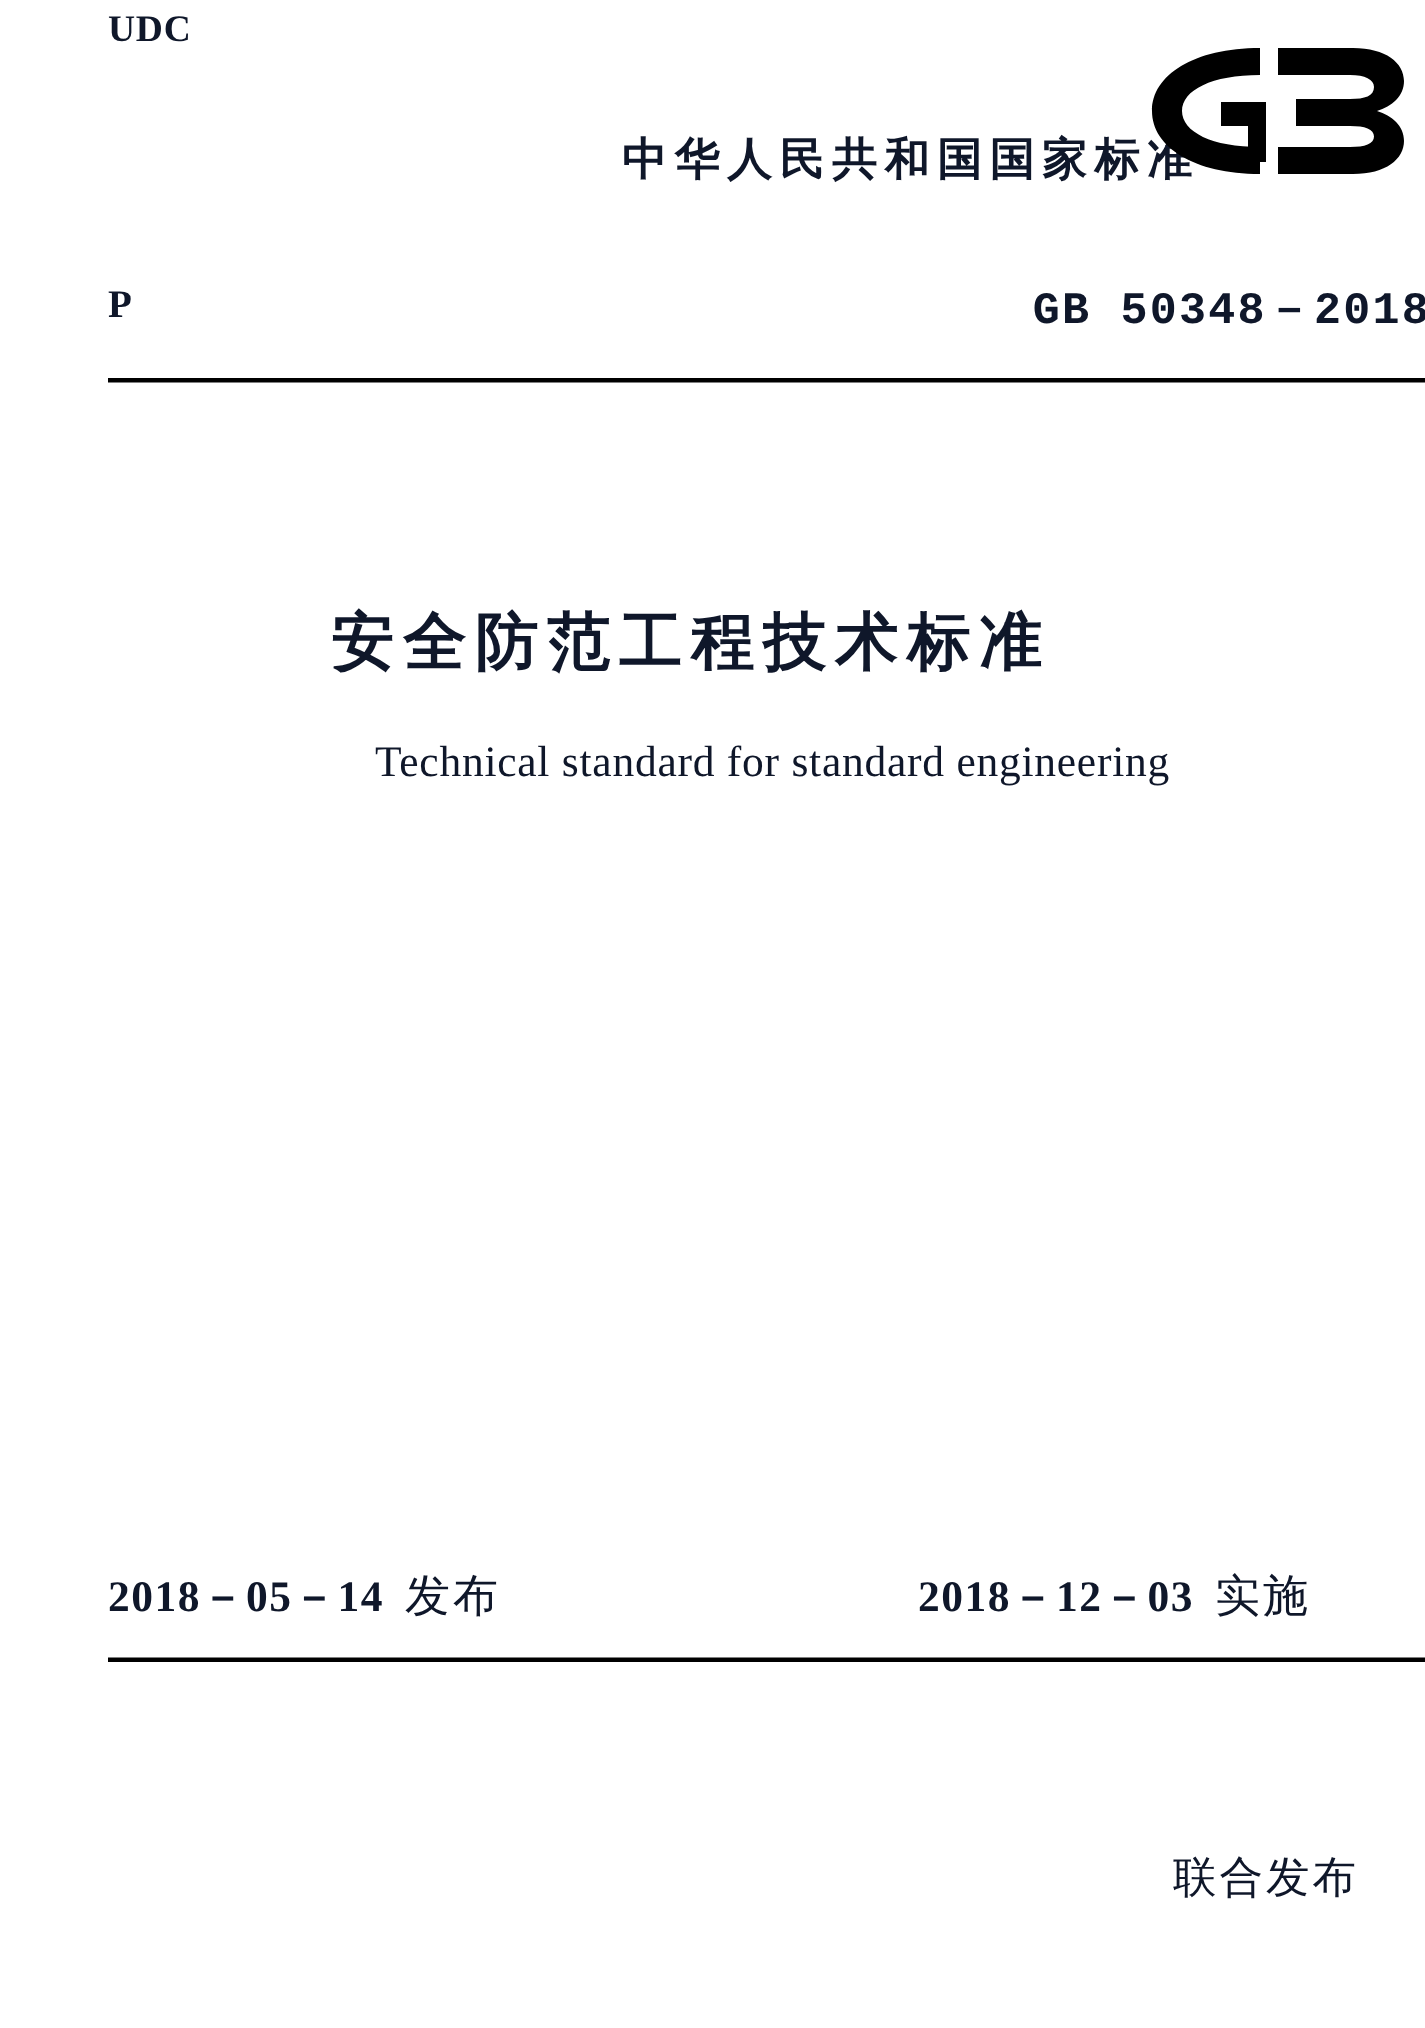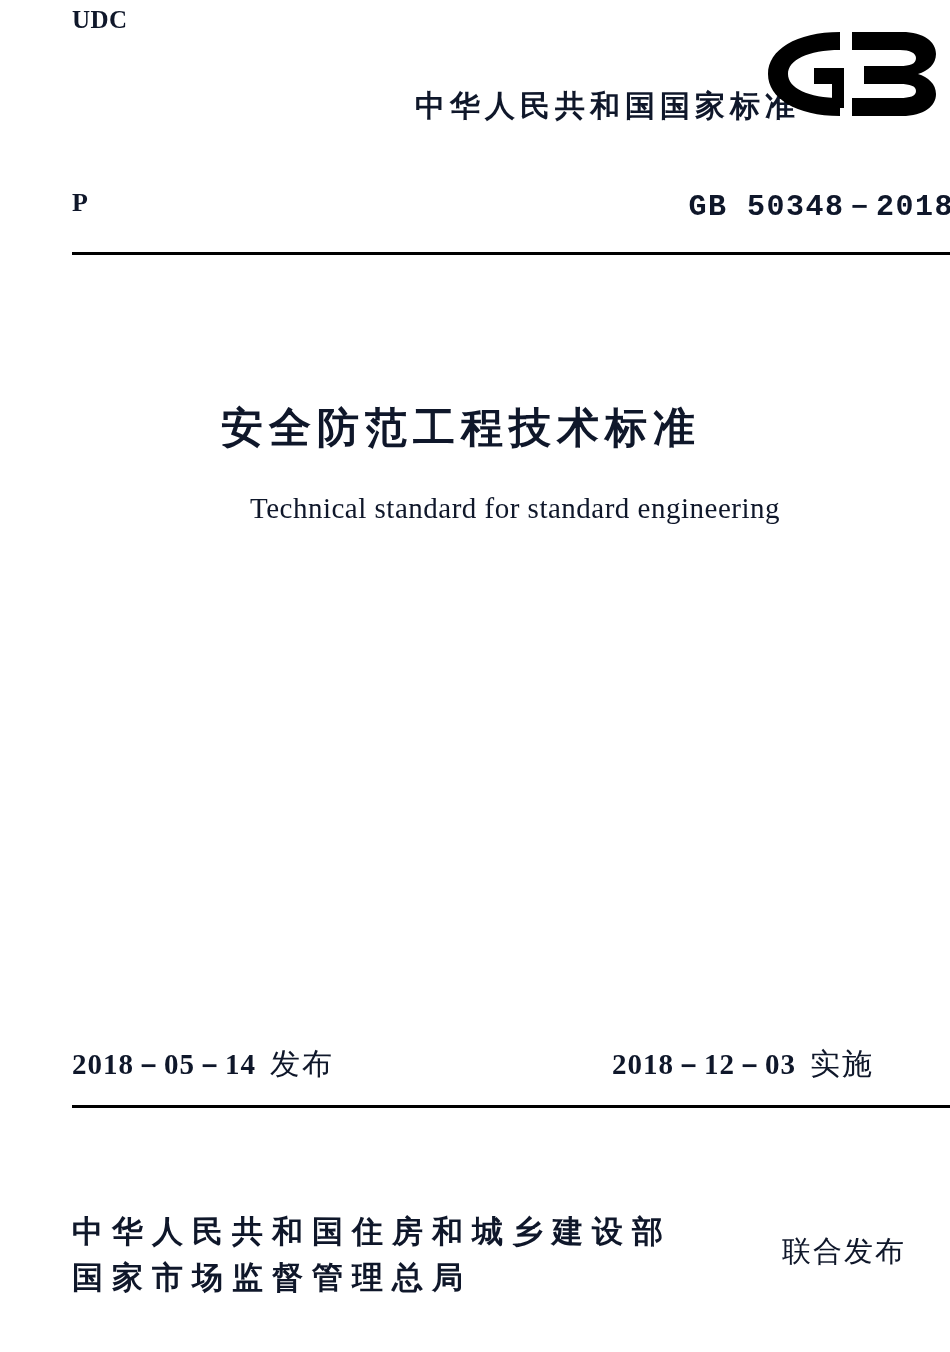--- a/index.html
+++ b/index.html
@@ -220,20 +220,16 @@
     <div class="date-issue">
       <span>2018－05－14</span><span class="date-word">发布</span>
     </div>
     <div class="date-effect">
       <span>2018－12－03</span><span class="date-word">实施</span>
     </div>
   </div>
 
   <div class="rule rule-bottom"></div>
 
-  <div class="publishers">
-    <div class="publisher-line">中华人民共和国住房和城乡建设部</div>
-    <div class="publisher-line">国家市场监督管理总局</div>
-  </div>
 
   <div class="joint-issue">联合发布</div>
 
 </div>
 
 </body></html>

